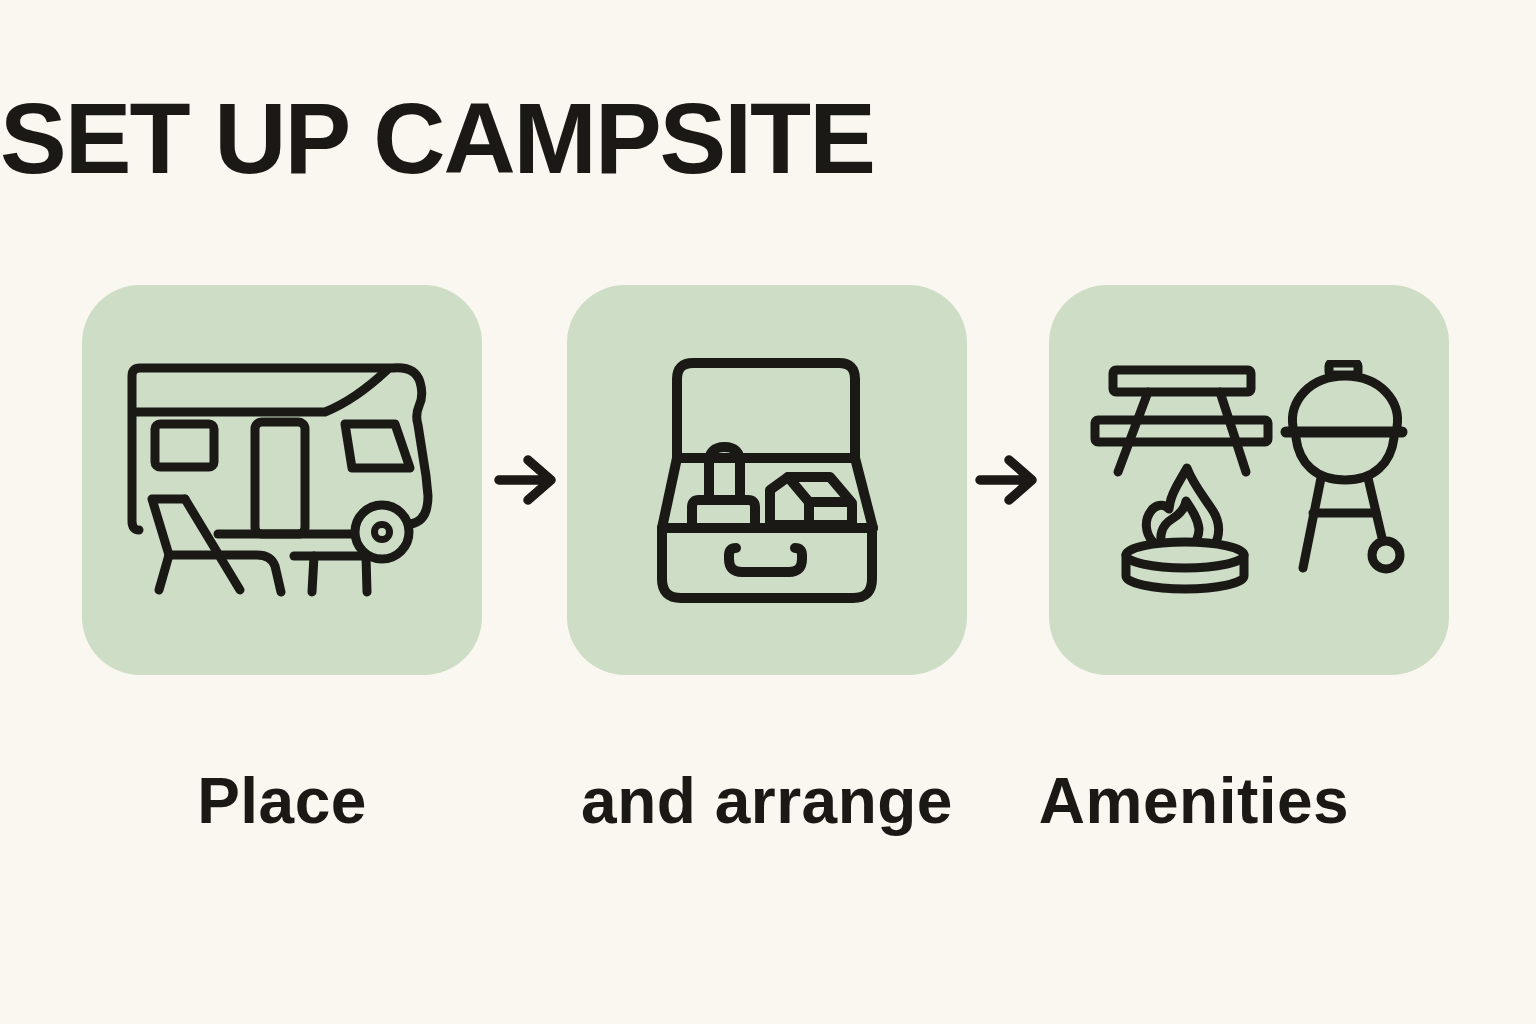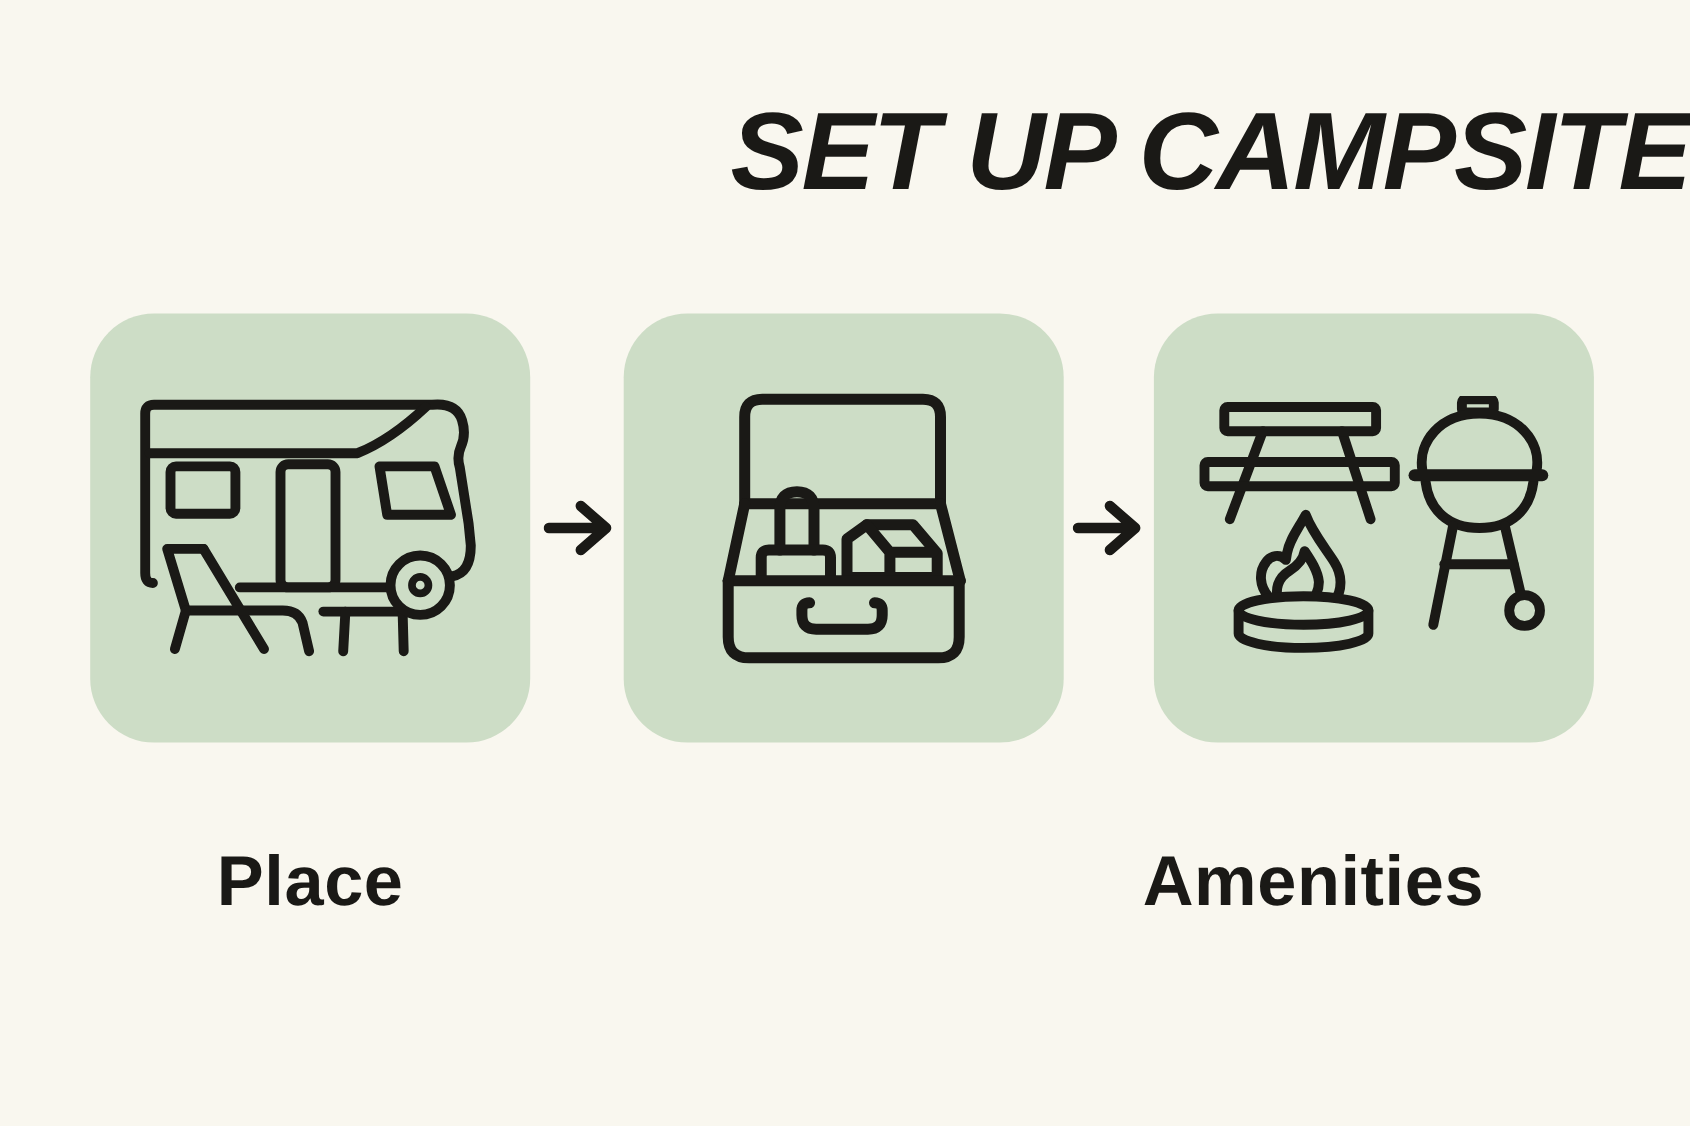--- a/index.html
+++ b/index.html
@@ -14,27 +14,26 @@
     font-family: "Liberation Sans", "DejaVu Sans", sans-serif;
     color: var(--ink);
     overflow: hidden;
     position: relative;
   }
   .canvas { position: absolute; inset: 0; }
 
   .title {
     position: absolute;
     top: 88px; left: 0; right: 0;
-    text-align: right;
+    text-align: left;
     font-size: 100px;
     font-weight: 700;
     letter-spacing: -2px;
     line-height: 1.0;
     color: var(--ink);
-    font-style: italic;
   }
 
   .card {
     position: absolute;
     top: 285px;
     width: 400px; height: 390px;
     background: var(--card);
     border-radius: 58px;
     display: flex;
     align-items: center;
@@ -172,18 +171,19 @@
         <path d="M230,153 H293"></path>
         <circle cx="303" cy="195" r="14" fill="var(--card)"></circle>
       </g>
     </svg>
   </section>
 
   <div class="step-label label1">
     <span>Place</span>
   </div>
   <div class="step-label label2">
+    <span>and arrange</span>
   </div>
   <div class="step-label label3">
     <span>Amenities</span>
   </div>
 
 </div>
 
 </body></html>

